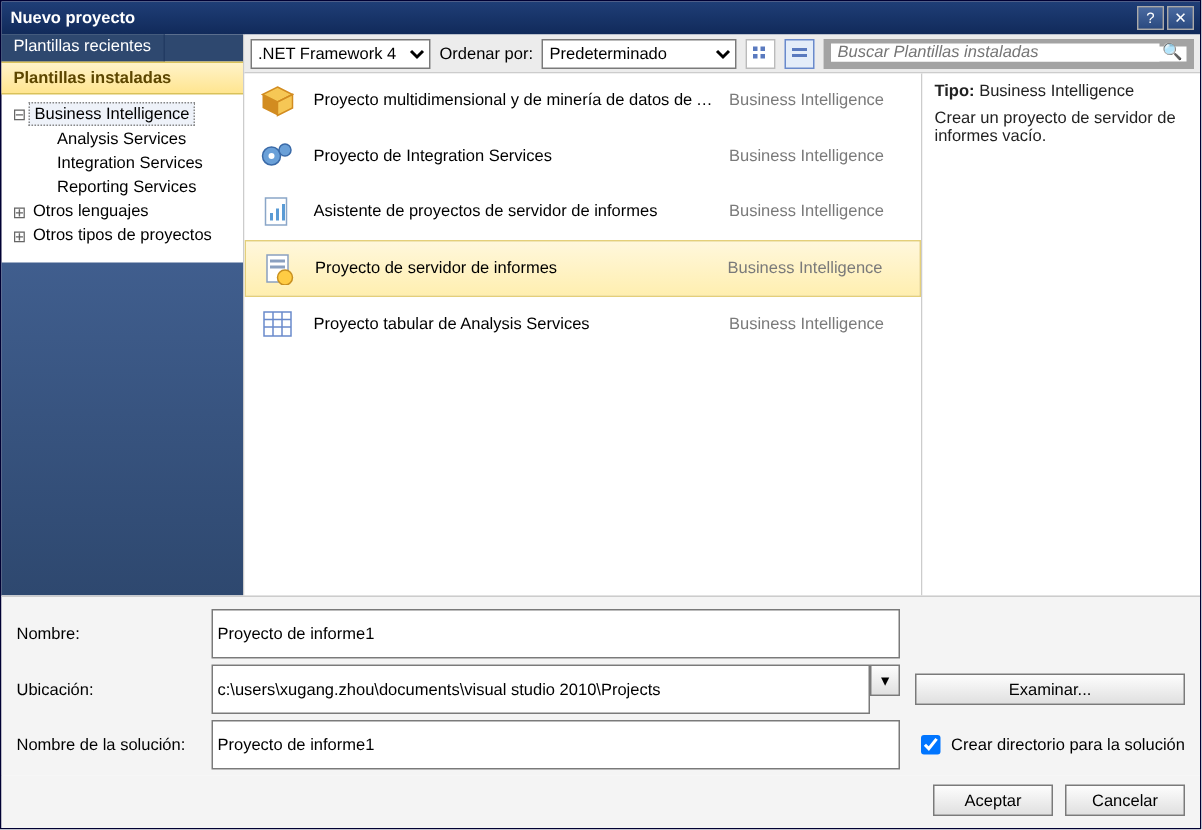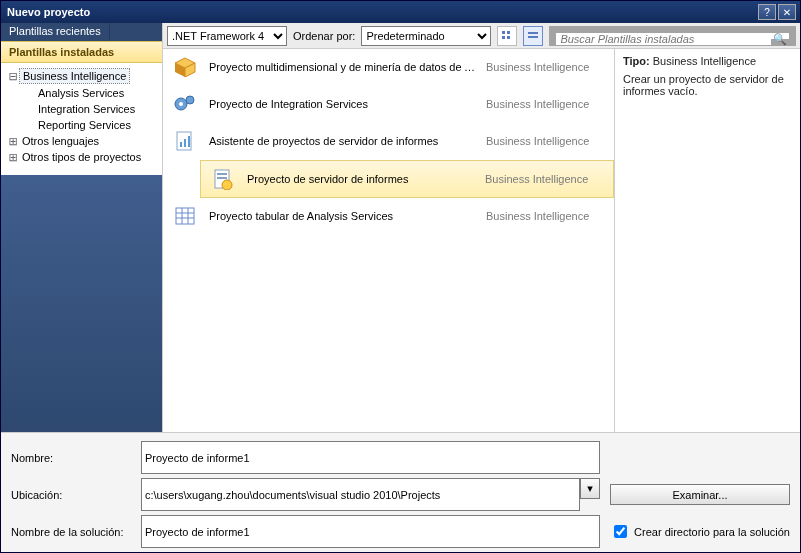--- a/index.html
+++ b/index.html
@@ -11,35 +11,35 @@
   .titlebar .btn { width:18px; height:16px; margin-left:2px; background:linear-gradient(#4a6aa0,#2a4a80); border:1px solid #aaa; display:flex; align-items:center; justify-content:center; color:#fff; font-size:10px; cursor:pointer;}
   .tabs { height:18px; display:flex; background:#2e486f; color:#fff; }
   .tab { padding:2px 8px; background:#2e486f; color:#fff; border-right:1px solid #223b63;}
   .toolbar { height:26px; background:#ececec; border-bottom:1px solid #ccc; display:flex; align-items:center; padding:2px 4px; gap:6px;}
   .left-area { width:162px; }
   .splitter { display:flex; flex:1; min-height:0; }
   .select { height:20px; border:1px solid #7a7a7a; background:#fff; font-size:11px;}
   .lbl { font-size:11px;}
   .viewbtn { width:20px; height:20px; border:1px solid #bbb; background:#fff; display:flex; align-items:center; justify-content:center; cursor:pointer;}
   .viewbtn.active { border:1px solid #6a8acb; background:#e4edf9;}
-  .searchbox { flex:1; margin-left:auto; display:flex; align-items:flex-start; border:7px solid #a3a3a3; background:#fff; height:20px;}
+  .searchbox { flex:1; margin-left:auto; display:flex; align-items:flex-end; border:5px solid #a3a3a3; background:#fff; height:20px;}
   .searchbox input { flex:1; border:none; outline:none; padding:0 4px; color:#888; font-style:italic;}
   .searchbox .sicon { width:18px; color:#2a5cb0; text-align:center; cursor:pointer;}
   .sidehdr { padding:4px 8px; font-weight:bold; background:#fff; color:#333; }
   .sidehdr.sel { background:linear-gradient(#fff3c9,#ffe590); border-top:1px solid #d9c25a; border-bottom:1px solid #d9c25a; color:#5c4600;}
   .tree { padding:4px 6px 10px 6px; }
   .tree-row { display:flex; align-items:center; padding:1px 0;}
   .tree-toggle { width:12px; text-align:center; color:#666; cursor:pointer;}
   .tree-label { padding:1px 3px; cursor:pointer;}
   .tree-label.sel { border:1px dotted #888; background:#eef2f9;}
   .tree-children .tree-row { padding-left:28px;}
   .main { flex:1; display:flex; min-width:0;}
   .listarea { flex:1; overflow:auto; background:#fff; border-right:1px solid #ccc;}
   .listitem { display:flex; align-items:center; padding:6px 8px; gap:10px; border-bottom:1px solid transparent; cursor:pointer;}
-  .listitem.sel { background:linear-gradient(#fff7dc,#ffefb0); border:1px solid #e4cf7a;margin-left:37px; }
+  .listitem.sel { background:linear-gradient(#fff7dc,#ffefb0); border:1px solid #e4cf7a; }
   .listicon { width:28px; height:24px; display:flex; align-items:center; justify-content:center;}
   .listitem .name { flex:1; white-space:nowrap; overflow:hidden; text-overflow:ellipsis;}
   .listitem .cat { width:120px; color:#7a7a7a; white-space:nowrap;}
   .detail { width:185px; padding:6px 8px; background:#fff; color:#222;}
   .detail .tline { margin-bottom:6px;}
   .detail .tline b { font-weight:bold;}
   .bottom { border-top:1px solid #ccc; padding:8px 10px 4px 10px; background:#f4f4f4; display:grid; grid-template-columns:120px 1fr auto; gap:4px 10px; align-items:center;}
   .txt { width:100%; height:33px; border:1px solid #7a7a7a; background:#fff; padding:0 3px;}
   .btn2 { height:21px; padding:0 14px; border:1px solid #7a7a7a; background:linear-gradient(#fdfdfd,#e0e0e0); cursor:pointer;}
   .btnrow { display:flex; justify-content:flex-end; gap:8px; padding:6px 10px 8px; background:#f4f4f4;}
@@ -204,13 +204,17 @@
     <button class="btn2">Examinar...</button>
 
     <span>Nombre de la solución:</span>
     <input class="txt" value="Proyecto de informe1" style="">
     <label class="chk">
       <input type="checkbox" checked="" style="">
       <span>Crear directorio para la solución</span>
     </label>
   </div>
 
+  <div class="btnrow">
+    <button class="btn2" style="min-width:80px;">Aceptar</button>
+    <button class="btn2" style="min-width:80px;">Cancelar</button>
+  </div>
 </div>
 
 </body></html>

